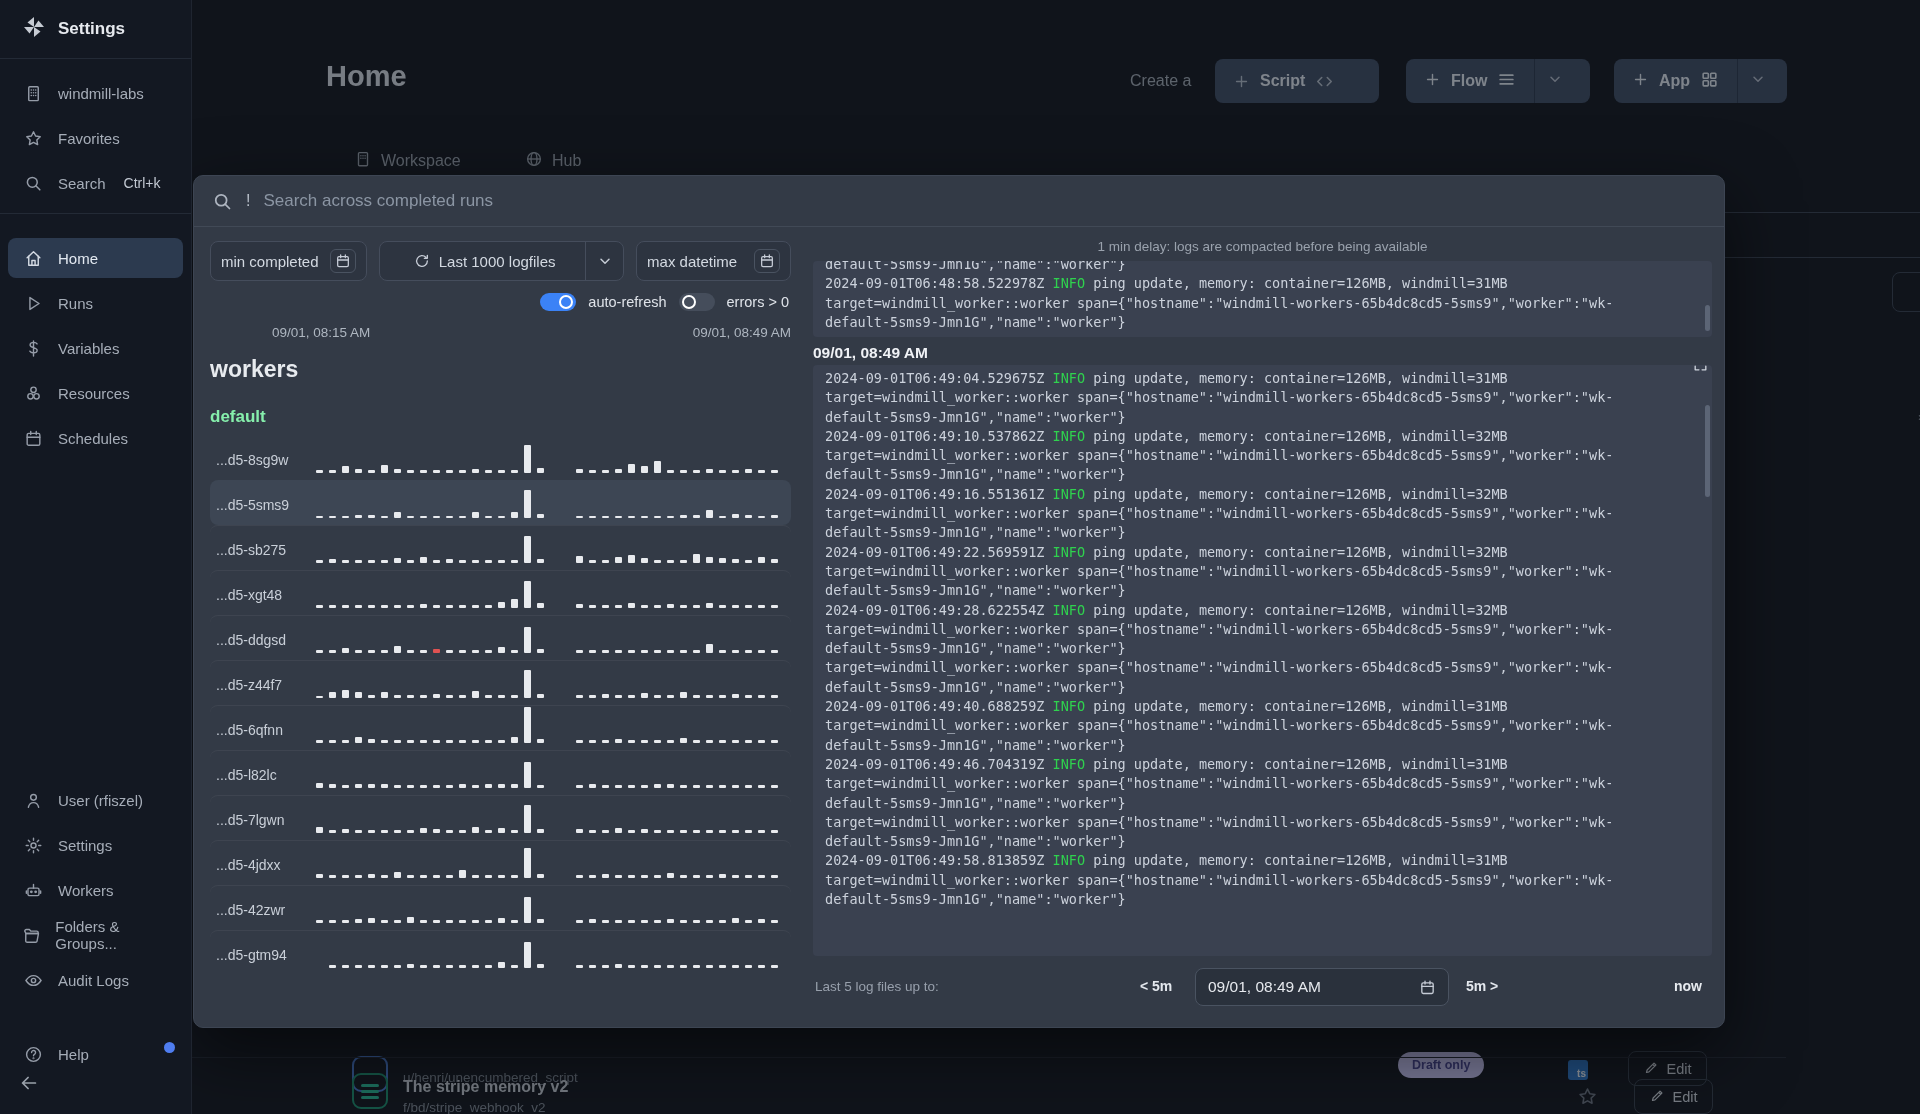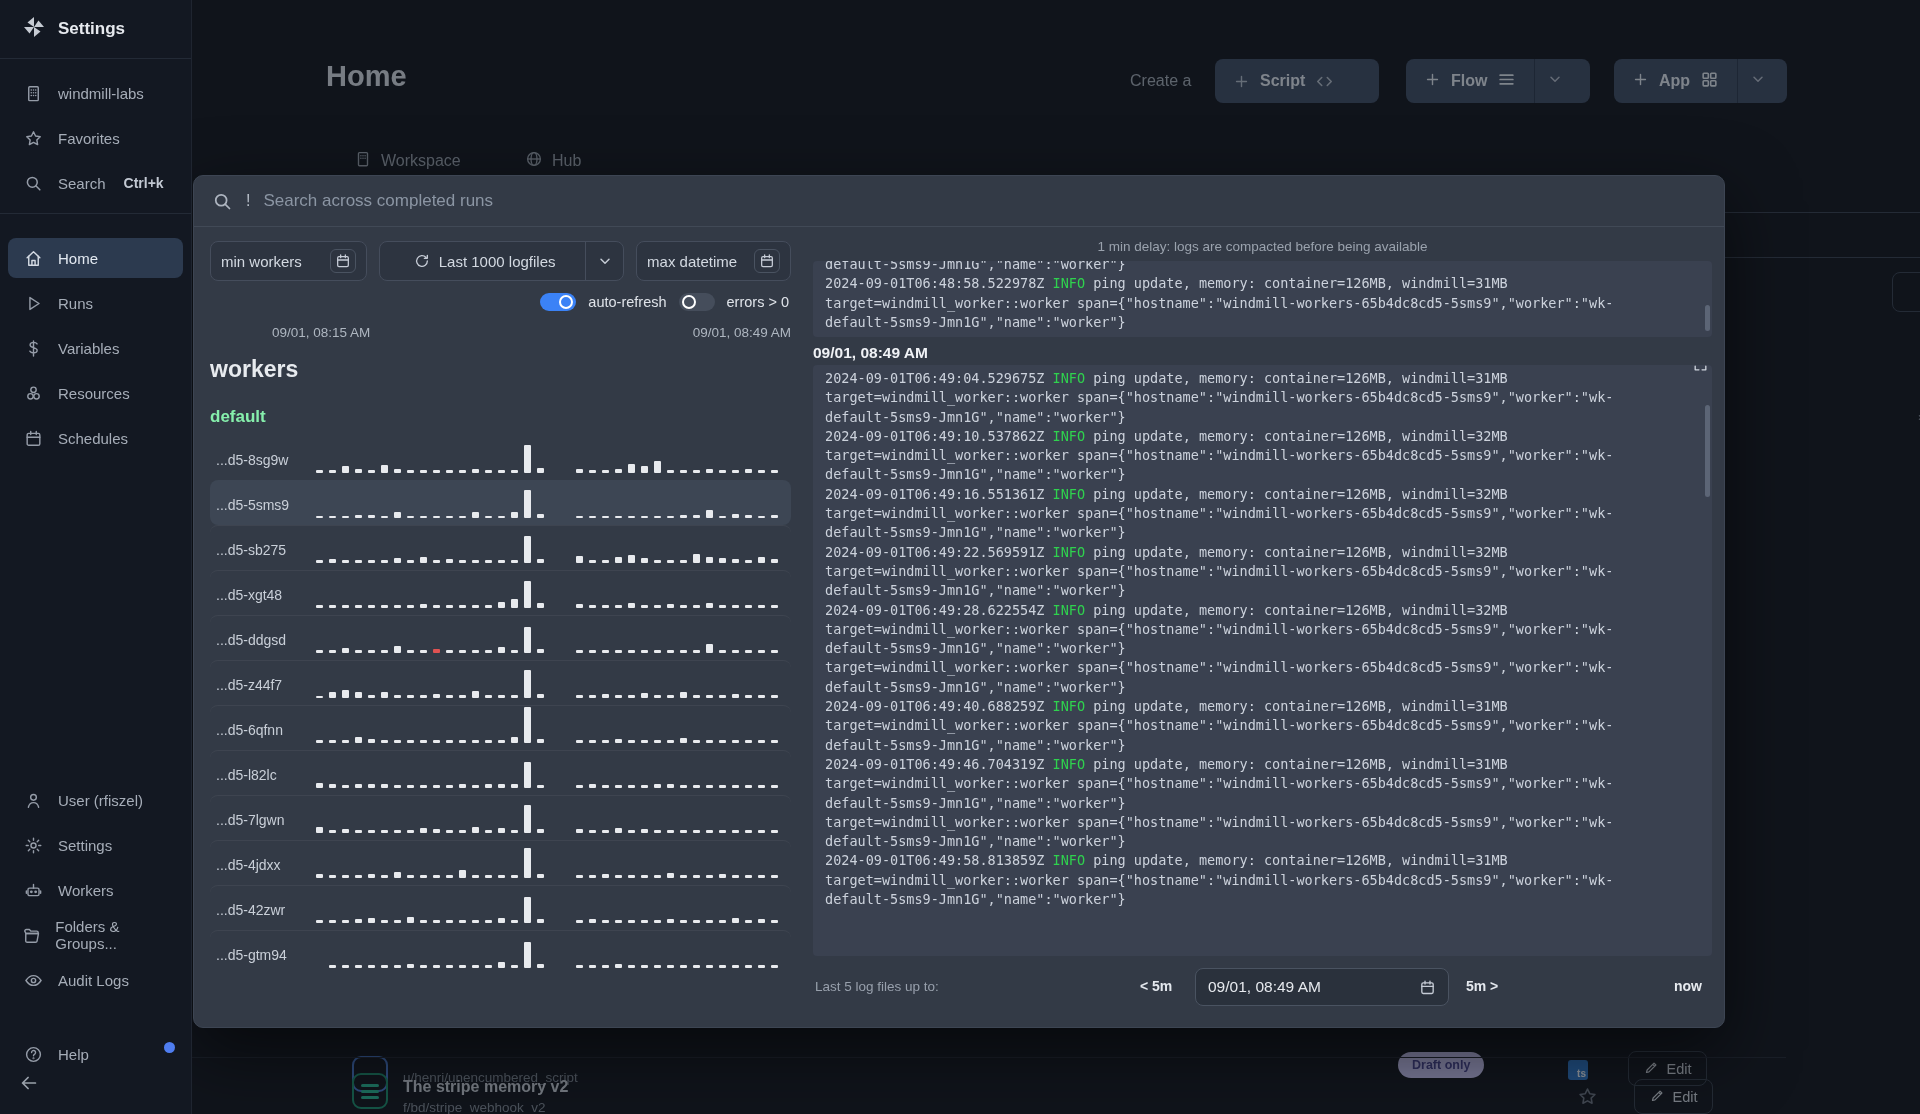--- a/index.html
+++ b/index.html
@@ -10,21 +10,21 @@
 
   
   .sidebar { position:absolute; left:0; top:0; width:192px; height:100%; background:#131822; border-right:1px solid #1f2530; z-index:20; }
   .side-head { display:flex; align-items:center; gap:12px; height:59px; padding-left:22px; border-bottom:1px solid #232a36; color:#e6e9ee; font-size:17px; font-weight:bold; }
   .side-head svg { color:#c6cbd3; }
   .side-group { padding:14px 8px 0 8px; }
   .side-item { display:flex; align-items:center; gap:14px; height:40px; padding:0 14px; border-radius:8px; color:#a6adb8; font-size:15px; margin-bottom:5px; }
   .side-item .s-icon { display:flex; width:22px; justify-content:center; color:#959ca8; }
   .side-item.active { background:#2c3a4f; color:#e3e9f1; }
   .side-item.active .s-icon { color:#d4dae3; }
-  .side-shortcut { margin-left:4px; font-weight:bold; color:#c3c9d3; font-size:14px; }
+  .side-shortcut { margin-left:4px; font-weight:normal; color:#c3c9d3; font-size:14px; }
   .side-divider { height:1px; background:#232a36; margin:10px 0; }
   .side-bottom { position:absolute; top:780px; left:8px; right:8px; }
   .side-help { position:absolute; top:1034px; left:8px; right:8px; }
   .help-dot { position:absolute; right:8px; top:8px; width:11px; height:11px; border-radius:50%; background:#4f7df0; }
   .side-back { position:absolute; top:1072px; left:18px; color:#9aa1ab; }
 
   
   .main { position:absolute; left:192px; top:0; right:0; bottom:0; background:#171b24; }
   .page-title { position:absolute; left:134px; top:60px; font-size:29px; font-weight:bold; color:#c9ced6; }
   .create-label { position:absolute; left:938px; top:72px; font-size:16px; color:#9aa2ad; }
@@ -402,21 +402,21 @@
         </span>
       <span class="p-prefix" data-interactable="false">!</span>
       <input class="p-input" data-interactable="true" placeholder="Search across completed runs" style="">
     </div>
 
     <div class="p-body">
 
       <div class="p-left" data-interactable="false">
         <div class="filters" data-interactable="false">
           <div class="fctl w-min" data-interactable="true">
-            <span class="grow" data-interactable="false">min workers</span>
+            <span class="grow" data-interactable="false">min completed</span>
             <span class="cal-box" data-interactable="true">
                 <svg width="16" height="16" viewBox="0 0 24 24" fill="none" stroke="currentColor" stroke-width="1.9" stroke-linecap="round">
                   <rect x="4" y="5.5" width="16" height="15" rx="2"></rect>
                   <path d="M8.5 3v4M15.5 3v4M4 10.5h16"></path>
                 </svg>
               </span>
           </div>
           <div class="fctl w-log" data-interactable="true">
             <span data-interactable="false" style="display:flex;color:#c6ccd6;">
                 <svg width="16" height="16" viewBox="0 0 24 24" fill="none" stroke="currentColor" stroke-width="2" stroke-linecap="round" stroke-linejoin="round">

